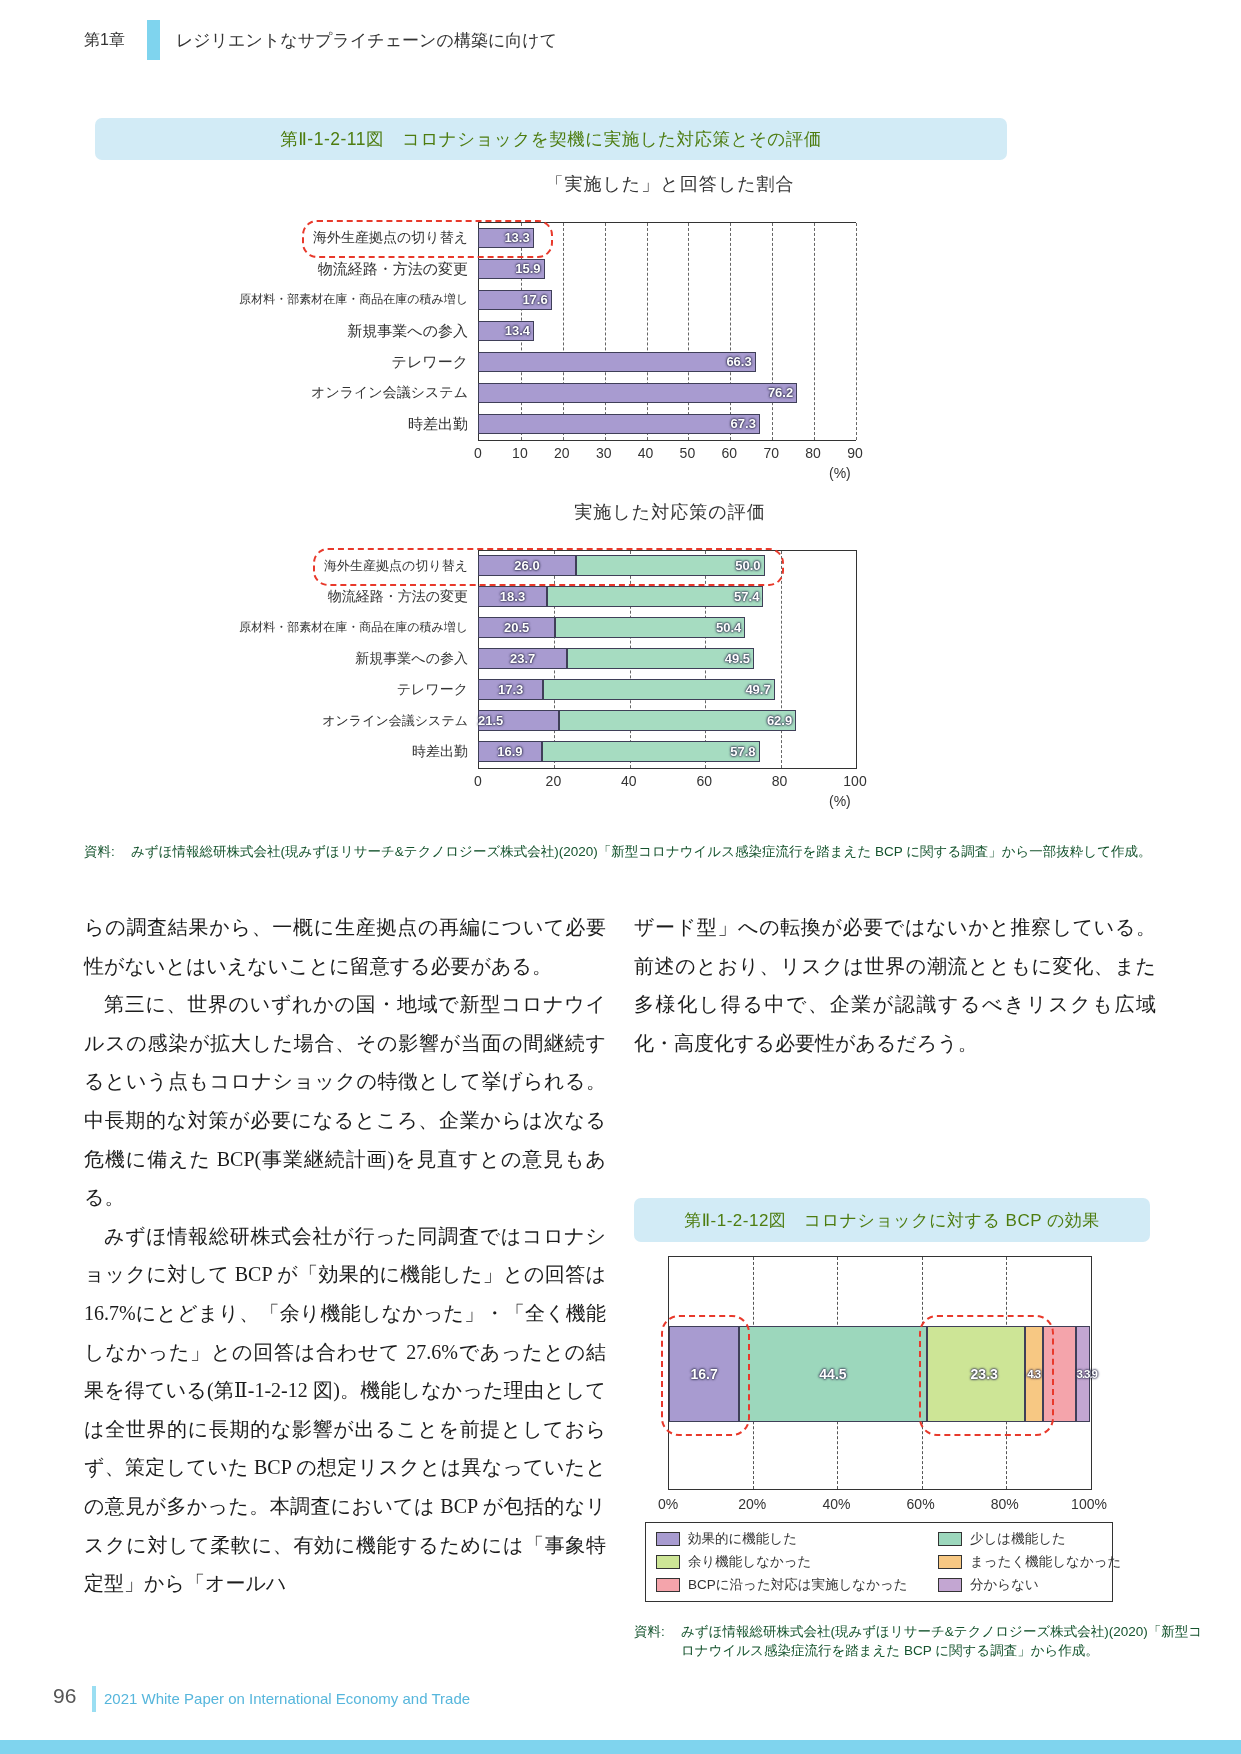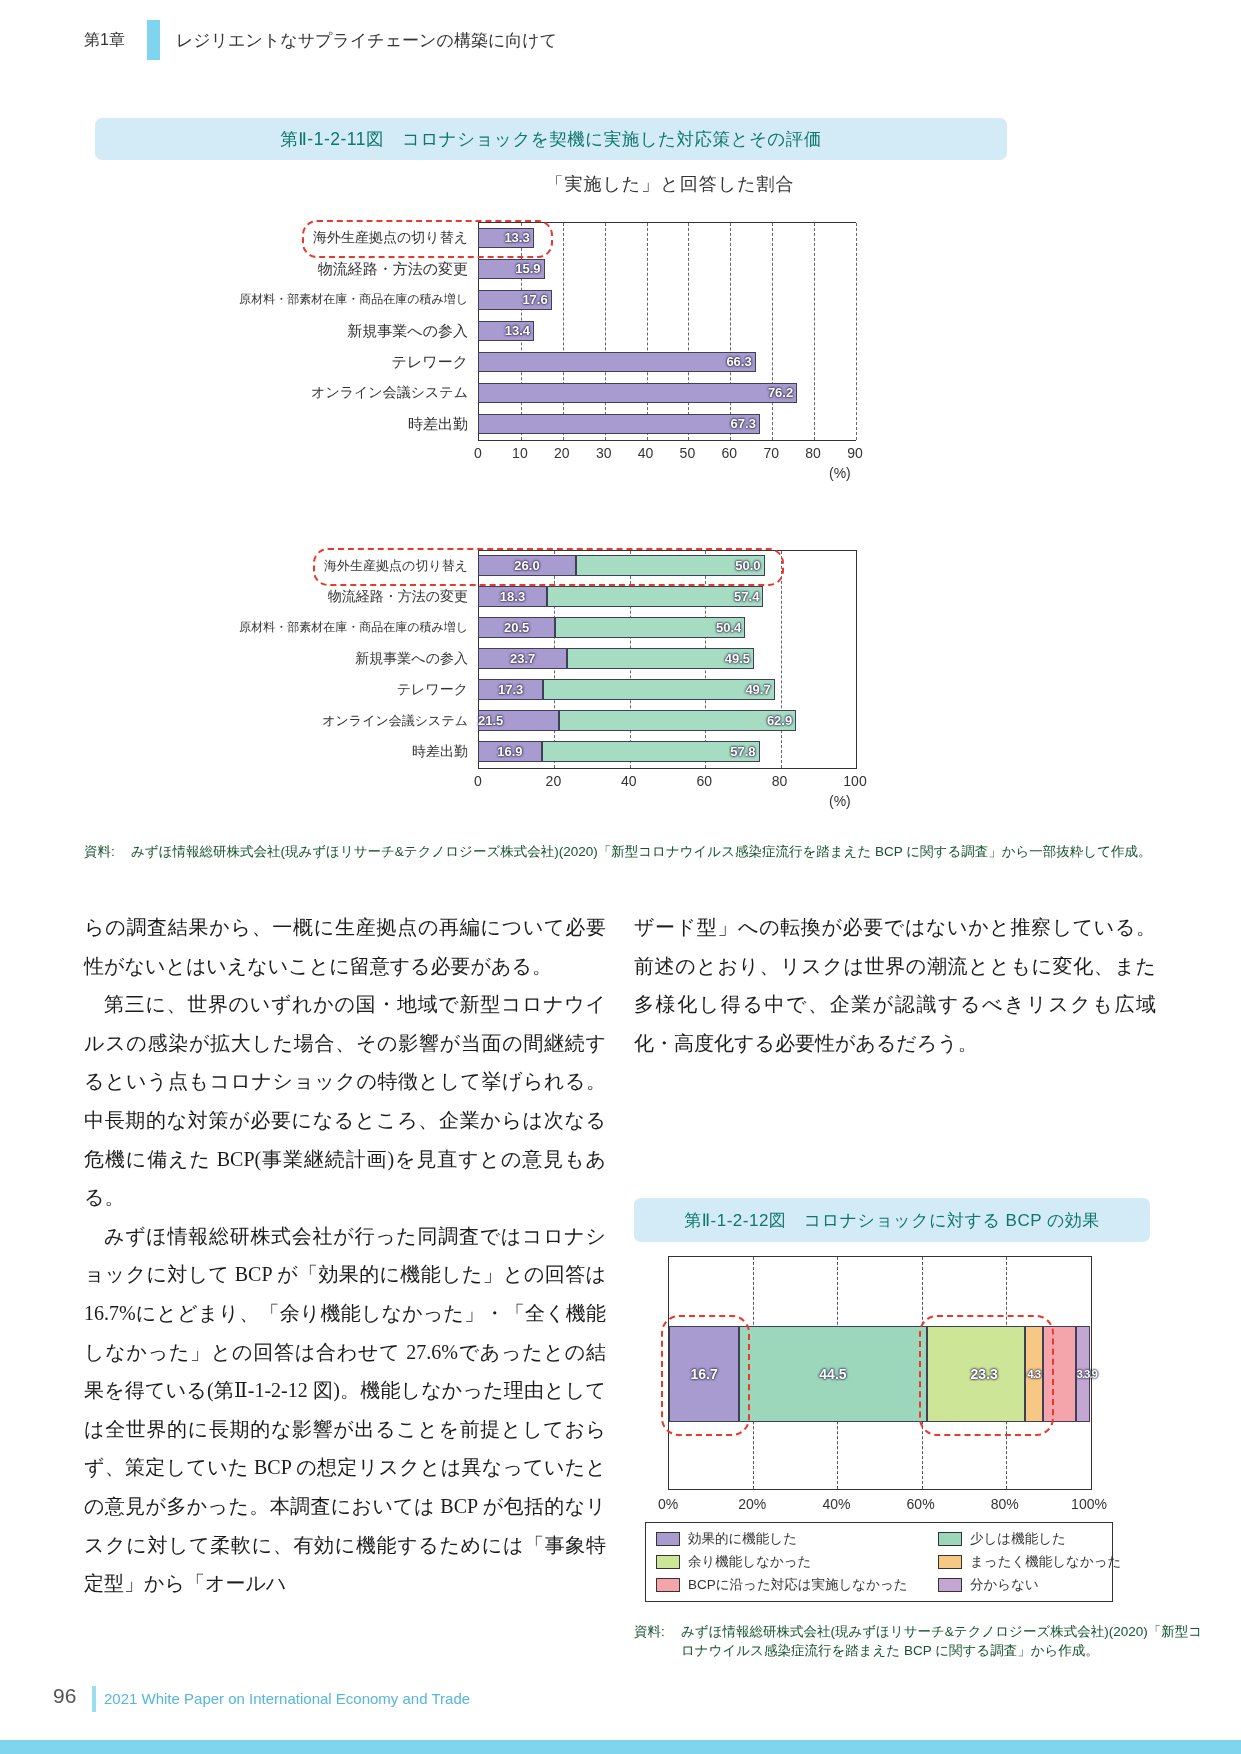--- a/index.html
+++ b/index.html
@@ -6,21 +6,21 @@
   #page{position:relative;width:1241px;height:1754px;background:#fff;overflow:hidden;
         font-family:"Liberation Sans",sans-serif;color:#222;}
   .abs{position:absolute;}
   
   #chapter-header{left:84px;top:20px;display:flex;align-items:center;gap:0;}
   #chapter-label{font-size:16px;color:#333;}
   #chapter-bar{width:13px;height:40px;background:#7fd4ee;margin:0 16px 0 22px;}
   #chapter-title{font-size:17px;color:#333;}
   
   .banner{background:#d2ebf6;border-radius:7px;display:flex;align-items:center;justify-content:center;
-          font-size:17.5px;color:#0f766e;letter-spacing:.5px;}
+          font-size:17.5px;color:#4d7c0f;letter-spacing:.5px;}
   
   .chart-title{font-size:18px;color:#333;text-align:center;letter-spacing:1px;}
   
   .cat-label{position:absolute;color:#333;text-align:right;white-space:nowrap;}
   .bar-seg{position:absolute;box-sizing:border-box;border:1px solid #3f3f58;}
   .val{position:absolute;color:#fff;font-weight:bold;font-size:13px;white-space:nowrap;
        text-shadow:0 0 2px rgba(50,50,80,.95),0 0 2px rgba(50,50,80,.95),0 0 3px rgba(50,50,80,.85);}
   .tick{position:absolute;transform:translateX(-50%);font-size:14px;color:#333;}
   .unit{position:absolute;font-size:14px;color:#333;}
   .hl{position:absolute;border:2.5px dashed #e8392b;border-radius:15px;z-index:5;}
@@ -106,20 +106,21 @@
       <div class="tick" style="left: 559.6px; top: 223px;">40</div>
       <div class="tick" style="left: 601.4px; top: 223px;">50</div>
       <div class="tick" style="left: 643.3px; top: 223px;">60</div>
       <div class="tick" style="left: 685.2px; top: 223px;">70</div>
       <div class="tick" style="left: 727.1px; top: 223px;">80</div>
       <div class="tick" style="left: 769px; top: 223px;">90</div>
       <div class="unit" style="left: 743px; top: 243px;">(%)</div>
       <div class="hl" style="left: 216px; top: -2px; width: 246.7px; height: 34px;"></div>
     </div>
 
+  <div class="abs chart-title" style="left:380px;top:500px;width:580px;">実施した対応策の評価</div>
 
   <div class="abs" id="chart2" style="left:86px;top:550px;width:769px;height:250px;">
       <div style="position: absolute; left: 392px; top: 0px; width: 377px; height: 217px; box-sizing: content-box; border: 1px solid rgb(51, 51, 51);">
         <div style="position: absolute; left: 75.4px; top: 0px; height: 100%; border-left: 1px dashed rgb(102, 102, 102);"></div>
         <div style="position: absolute; left: 150.8px; top: 0px; height: 100%; border-left: 1px dashed rgb(102, 102, 102);"></div>
         <div style="position: absolute; left: 226.2px; top: 0px; height: 100%; border-left: 1px dashed rgb(102, 102, 102);"></div>
         <div style="position: absolute; left: 301.6px; top: 0px; height: 100%; border-left: 1px dashed rgb(102, 102, 102);"></div>
       </div>
       <div class="cat-label" style="left: 0px; top: 0px; width: 382px; line-height: 31px; font-size: 13px;">海外生産拠点の切り替え</div>
       <div class="bar-seg" style="left: 392px; top: 5px; width: 98px; height: 21px; background: rgb(168, 155, 208);"></div>

